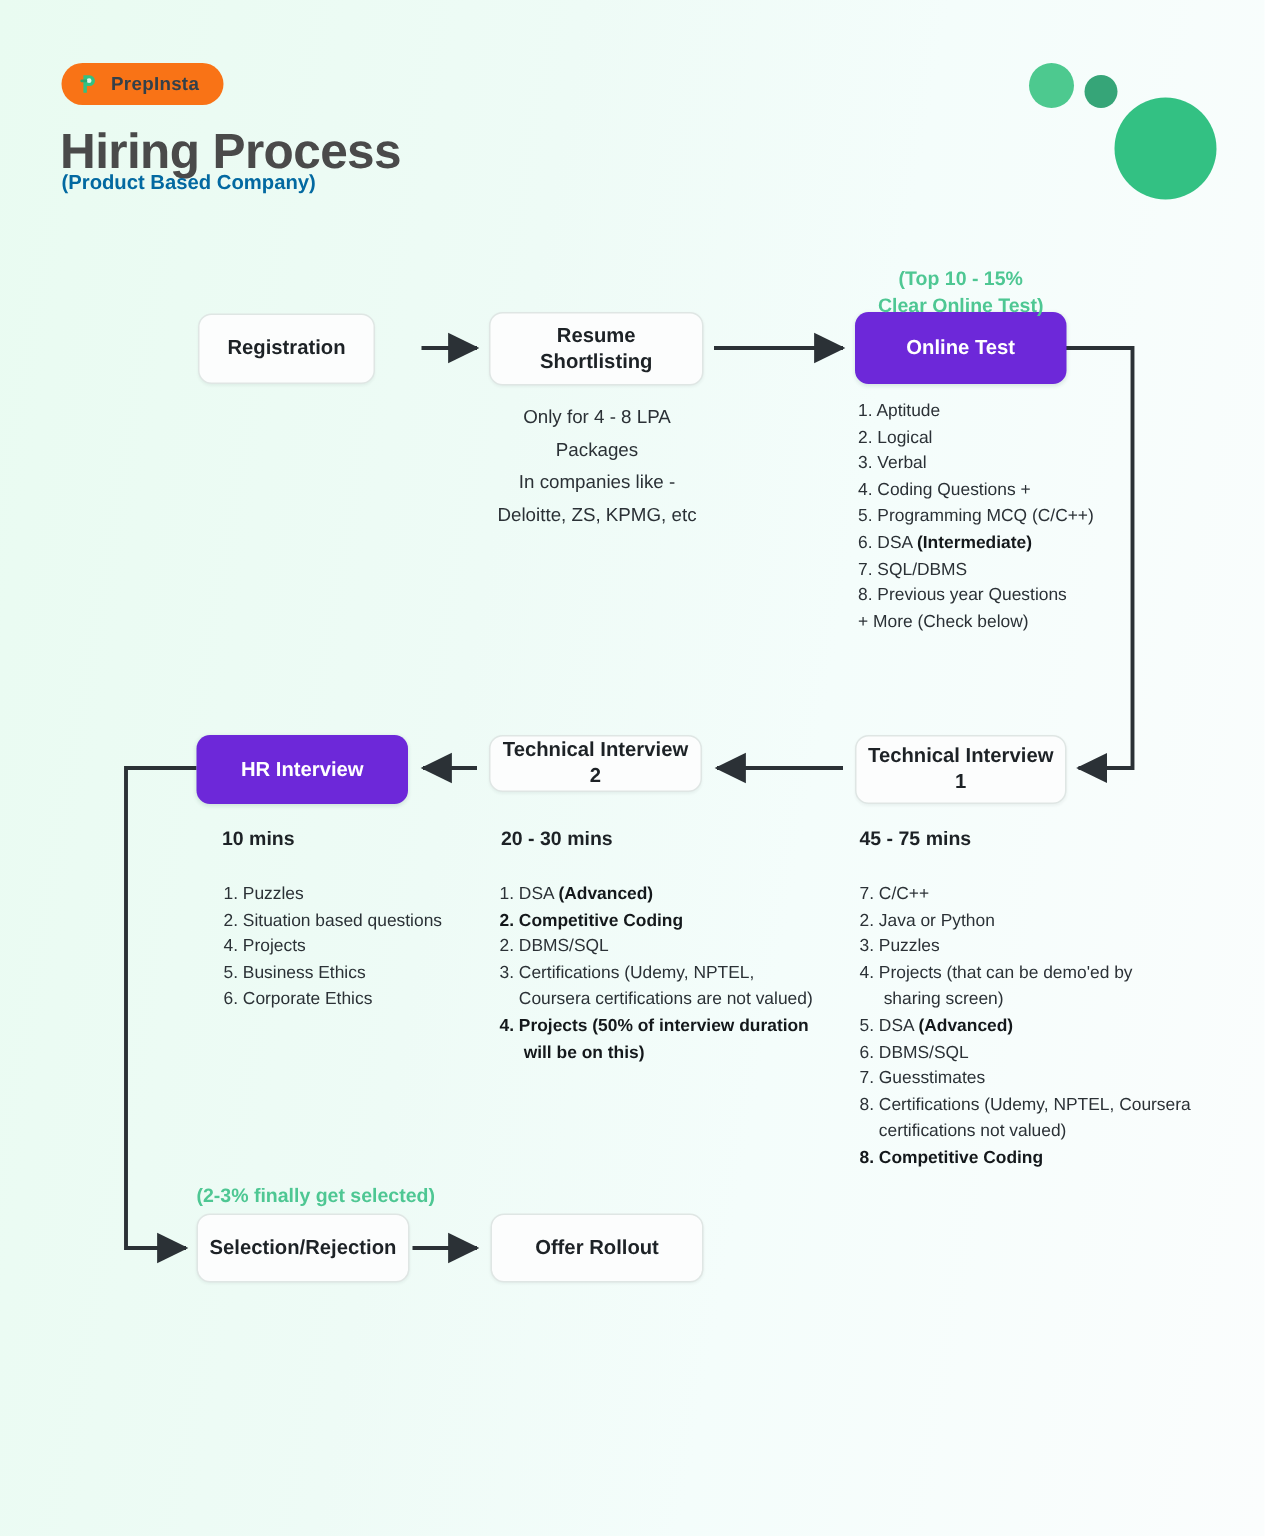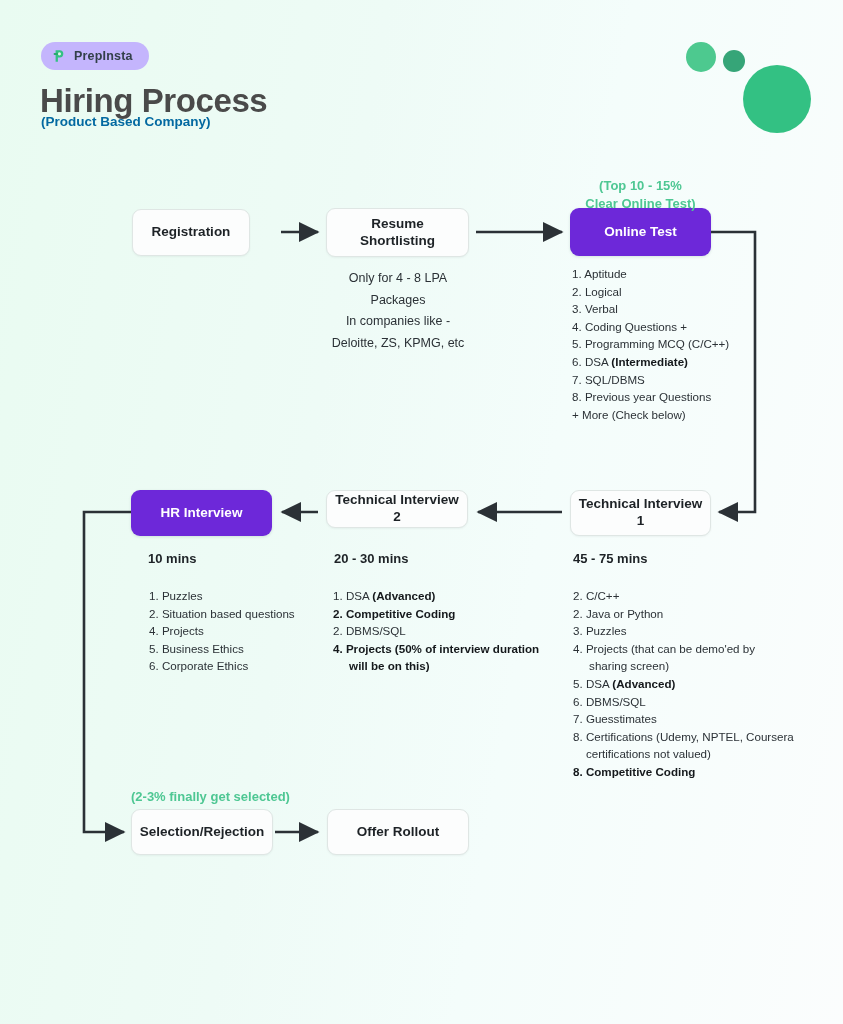--- a/index.html
+++ b/index.html
@@ -27,21 +27,21 @@
   
   .logo-pill {
     position: absolute;
     left: 41px;
     top: 42px;
     height: 28px;
     padding: 0 16px 0 10px;
     display: flex;
     align-items: center;
     gap: 7px;
-    background: #c4b5fd;
+    background: #f97316;
     border-radius: 14px;
   }
   .logo-mark { width: 16px; height: 16px; display: block; }
   .logo-text {
     font-size: 12.5px;
     font-weight: bold;
     letter-spacing: .2px;
     color: #33404a;
   }
 
@@ -234,26 +234,28 @@
       <div class="li">2. Situation based questions</div>
       <div class="li">4. Projects</div>
       <div class="li">5. Business Ethics</div>
       <div class="li">6. Corporate Ethics</div>
     </div>
 
   <div class="list" style="left:333px; top:587px; width:230px;">
       <div class="li">1. DSA <b>(Advanced)</b></div>
       <div class="li strong">2. Competitive Coding</div>
       <div class="li">2. DBMS/SQL</div>
+      <div class="li">3. Certifications (Udemy, NPTEL,
+    Coursera certifications are not valued)</div>
       <div class="li strong">4. Projects (50% of interview duration
      will be on this)</div>
     </div>
 
   <div class="list" style="left:573px; top:587px; width:250px;">
-      <div class="li">2. C/C++</div>
+      <div class="li">7. C/C++</div>
       <div class="li">2. Java or Python</div>
       <div class="li">3. Puzzles</div>
       <div class="li">4. Projects (that can be demo'ed by
      sharing screen)</div>
       <div class="li">5. DSA <b>(Advanced)</b></div>
       <div class="li">6. DBMS/SQL</div>
       <div class="li">7. Guesstimates</div>
       <div class="li">8. Certifications (Udemy, NPTEL, Coursera
     certifications not valued)</div>
       <div class="li strong">8. Competitive Coding</div>

